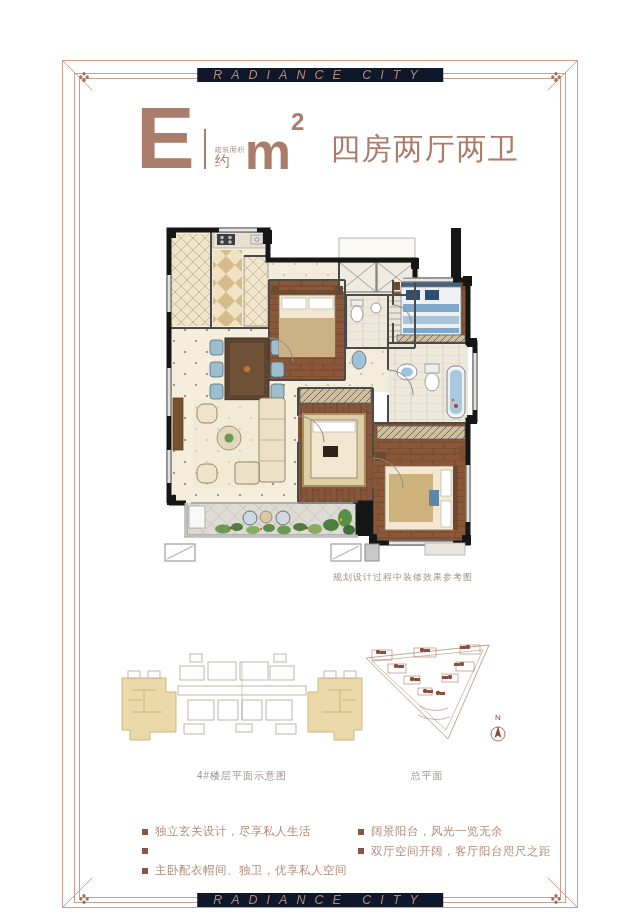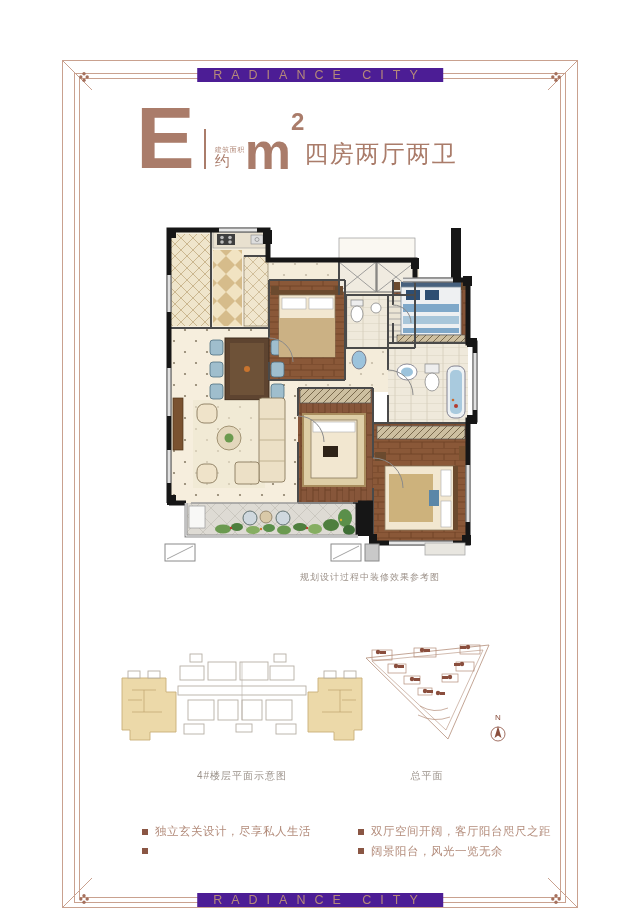--- a/index.html
+++ b/index.html
@@ -7,43 +7,43 @@
     width:640px;height:920px;position:relative;background:#ffffff;
     font-family:"Liberation Sans","DejaVu Sans",sans-serif;overflow:hidden;
   }
   .abs{position:absolute;}
   svg{display:block;}
 
   
   .brand{
     position:absolute;left:50%;transform:translateX(-50%);
     color:#b5897a;font-size:12.5px;letter-spacing:9px;
-    background:#4c1d95;padding:0 16px;white-space:nowrap;z-index:3;
+    background:#0f172a;padding:0 16px;white-space:nowrap;z-index:3;font-style:italic;
   }
   .brand.top{top:68px;}
   .brand.bottom{top:893px;}
 
   
   .title-block{
     position:absolute;left:136px;top:102px;height:70px;
     display:flex;align-items:flex-end;color:#aa7c6a;z-index:2;
   }
   .big-e{font-size:88px;font-weight:700;line-height:0.76;letter-spacing:-2px;}
   .t-divider{width:2px;height:40px;background:#aa7c6a;margin:0 9px 3px 11px;}
   .approx-col{display:flex;flex-direction:column;align-items:flex-start;margin-bottom:3px;}
   .tiny-label{font-size:7px;letter-spacing:0.5px;line-height:1;opacity:0.9;}
   .approx{font-size:15px;line-height:1.1;}
   .area-num{font-size:61px;font-weight:700;line-height:0.76;letter-spacing:-1px;}
   .area-unit{font-size:52px;font-weight:700;line-height:0.76;}
   .area-sup{font-size:24px;font-weight:700;margin-bottom:36px;}
-  .rooms{font-size:24px;margin-bottom:2px;letter-spacing:1.5px;}
+  .rooms{font-size:30px;margin-bottom:2px;letter-spacing:1.5px;margin-left:26px;}
 
   
   .fp-caption{
-    position:absolute;left:300px;top:571px;width:206px;text-align:left;
+    position:absolute;left:300px;top:571px;width:206px;text-align:center;
     font-size:9px;color:#9c9189;letter-spacing:1px;
   }
   .diag-caption{position:absolute;top:769px;text-align:center;font-size:10px;color:#9b928a;letter-spacing:1px;}
   .diag-caption.building{left:118px;width:248px;}
   .diag-caption.site{left:362px;width:130px;font-family:Liberation Serif, serif;}
 
   
   .features-col{position:absolute;top:822px;z-index:2;font-family:Liberation Mono, monospace;}
   .features-col.left{left:142px;}
   .features-col.right{left:358px;}
@@ -453,23 +453,27 @@
 <div class="diag-caption site">总平面</div>
 
 <div class="features-col left">
   <div class="feat">
     <span class="sq"></span>
     <span>独立玄关设计，尽享私人生活</span>
   </div>
   <div class="feat">
     <span class="sq"></span>
   </div>
+  <div class="feat">
+    <span class="sq"></span>
+    <span>主卧配衣帽间、独卫，优享私人空间</span>
+  </div>
 </div>
 <div class="features-col right">
   <div class="feat">
     <span class="sq"></span>
-    <span>双厅空间开阔，客厅阳台咫尺之距</span>
+    <span>阔景阳台，风光一览无余</span>
   </div>
   <div class="feat">
     <span class="sq"></span>
-    <span>阔景阳台，风光一览无余</span>
+    <span>双厅空间开阔，客厅阳台咫尺之距</span>
   </div>
 </div>
 
 </body></html>

